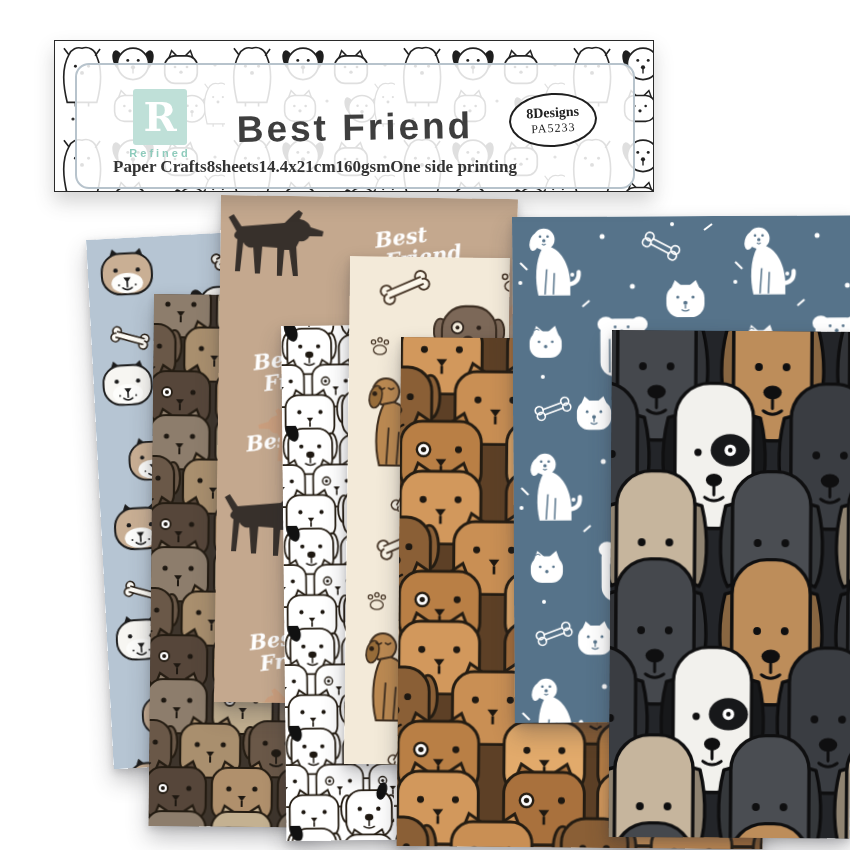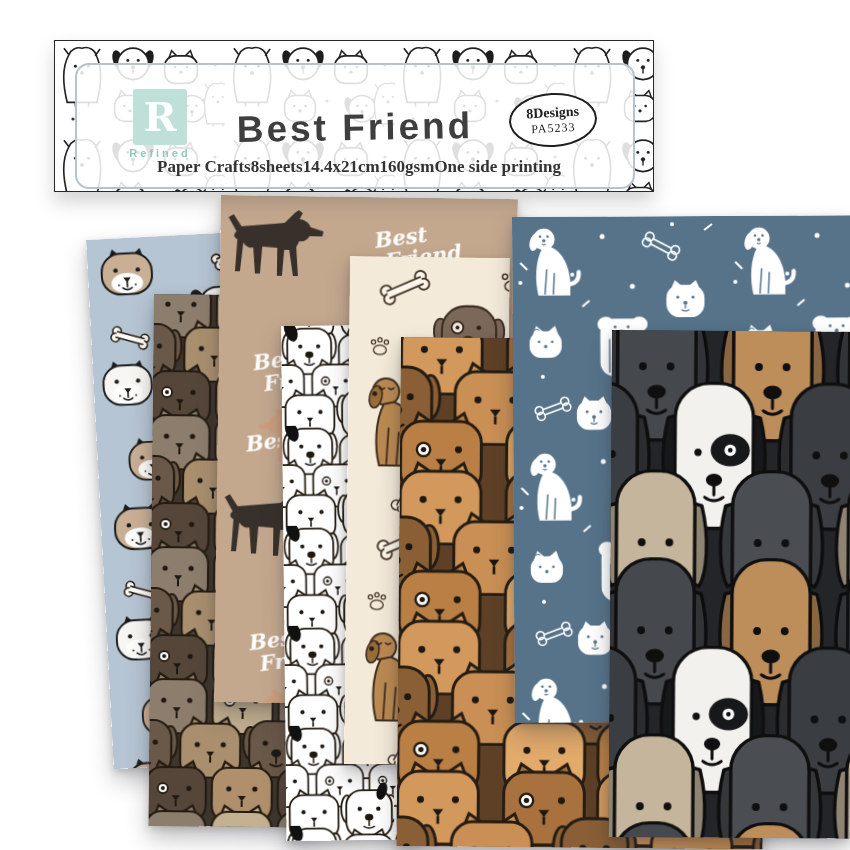--- a/index.html
+++ b/index.html
@@ -19,21 +19,21 @@
           display:flex;align-items:center;justify-content:center;}
   .logo-letter{font-family:"DejaVu Serif",serif;font-size:40px;font-weight:bold;color:#ffffff;line-height:1;}
   .logo-name{margin-top:2px;font-size:11px;letter-spacing:3px;color:#8fcbbc;font-weight:bold;}
   .banner-title{position:absolute;left:0;right:0;top:42px;text-align:center;
           font-size:37px;font-weight:600;color:#3e3e3e;letter-spacing:3px;transform:rotate(-1deg);}
   .badge{position:absolute;right:36px;top:28px;width:84px;height:50px;border:2px solid #1f1f1f;
           border-radius:50%;background:#fff;display:flex;flex-direction:column;
           align-items:center;justify-content:center;transform:rotate(-3deg);}
   .badge-l1{font-family:"Liberation Serif",serif;font-size:14px;font-weight:bold;color:#222;}
   .badge-l2{font-family:"Liberation Serif",serif;font-size:12px;color:#222;letter-spacing:1px;}
-  .specs{position:absolute;left:36px;right:28px;bottom:10px;display:flex;justify-content:center;}
+  .specs{position:absolute;left:36px;right:28px;bottom:10px;display:flex;justify-content:flex-start;}
   .spec-item{font-family:"Liberation Serif",serif;font-size:17px;font-weight:600;color:#333;}
   
   text.script{font-family:"DejaVu Serif",serif;font-style:italic;font-weight:bold;
           font-size:21px;fill:#ffffff;}
 </style>
 </head>
 <body>
 
 <div class="stage">
 

